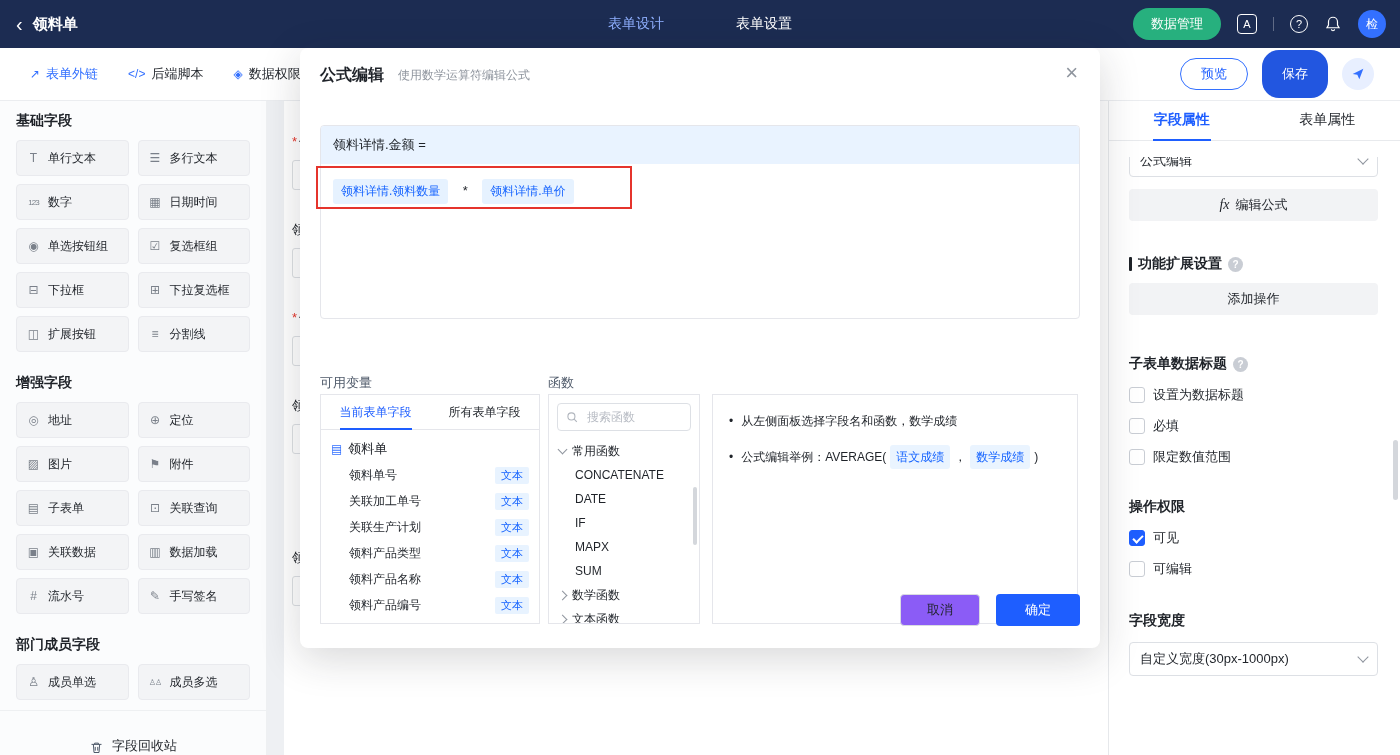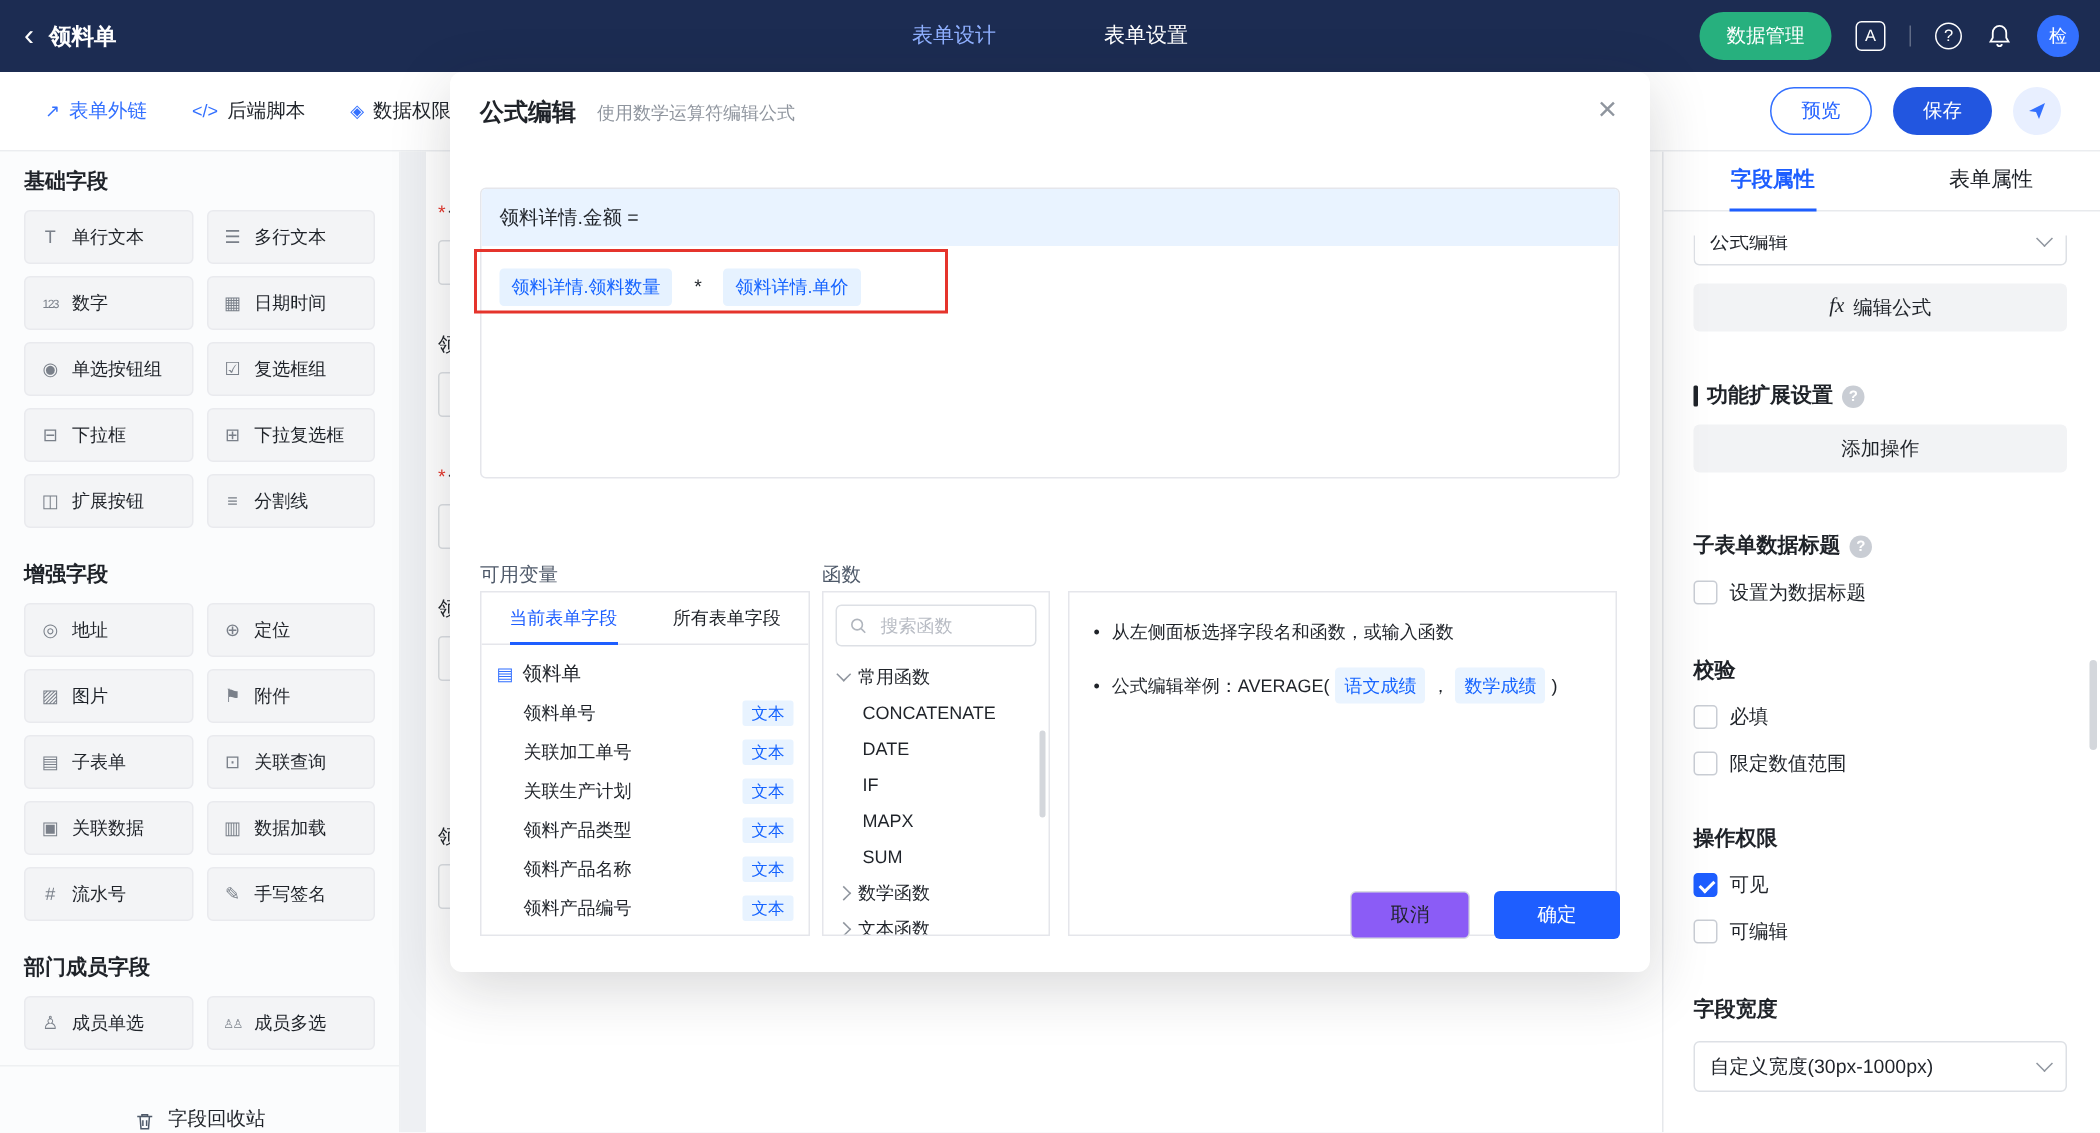--- a/index.html
+++ b/index.html
@@ -20,21 +20,21 @@
   .icon-circ{width:18px;height:18px;border:1.5px solid #fff;border-radius:50%;display:grid;place-items:center;font-size:11px;box-sizing:border-box;cursor:pointer;}
   .avatar{width:28px;height:28px;border-radius:50%;background:#3370ff;display:grid;place-items:center;font-size:12px;cursor:pointer;}
 
   
   .toolbar{position:absolute;top:48px;left:0;right:0;height:52px;background:#fff;border-bottom:1px solid #ebedf0;display:flex;align-items:center;z-index:1;}
   .tool-link{display:flex;align-items:center;gap:6px;margin-left:30px;font-size:13px;cursor:pointer;color:#1f2329;}
   .tool-link .tl-glyph{color:#3370ff;font-size:12px;}
   .tool-link.active{color:#3370ff;}
   .toolbar-right{position:absolute;right:26px;display:flex;align-items:center;gap:14px;}
   .btn-preview{height:32px;padding:0 20px;border:1px solid #3370ff;color:#2563ff;border-radius:17px;background:#fff;font-size:13px;display:flex;align-items:center;cursor:pointer;box-sizing:border-box;}
-  .btn-save{height:32px;padding:0 20px;background:#2256e0;color:#fff;border-radius:17px;font-size:13px;display:flex;align-items:center;cursor:pointer;}
+  .btn-save{height:48px;padding:0 20px;background:#2256e0;color:#fff;border-radius:17px;font-size:13px;display:flex;align-items:center;cursor:pointer;}
   .btn-share{width:32px;height:32px;border-radius:50%;background:#e8efff;display:grid;place-items:center;cursor:pointer;}
 
   
   .sidebar{position:absolute;top:100px;left:0;width:267px;bottom:0;background:#fbfcfd;border-right:1px solid #eef0f2;padding:12px 16px 0;box-sizing:border-box;overflow:hidden;}
   .sec-title{font-size:14px;font-weight:700;margin:0 0 10px;}
   .sec-title.mt{margin-top:22px;}
   .fgrid{display:grid;grid-template-columns:1fr 1fr;gap:8px 9px;}
   .field-item{height:36px;background:#f3f4f6;border:1px solid #e9eaee;border-radius:4px;display:flex;align-items:center;padding:0 8px;gap:6px;font-size:12px;box-sizing:border-box;cursor:pointer;white-space:nowrap;overflow:hidden;}
   .fi-glyph{color:#7a808a;font-size:12px;width:17px;flex:none;text-align:center;}
   .fi-glyph.tiny{font-size:8px;letter-spacing:-1px;}
@@ -328,23 +328,20 @@
 
     <div class="rp-sec m2">
       <span>子表单数据标题</span>
       <span class="qmark">?</span>
     </div>
     <div class="cbrow">
       <span class="cb"></span>
       <span>设置为数据标题</span>
     </div>
 
-    <div class="rp-sec m1">
-      <span>校验</span>
-    </div>
     <div class="cbrow">
       <span class="cb"></span>
       <span>必填</span>
     </div>
     <div class="cbrow">
       <span class="cb"></span>
       <span>限定数值范围</span>
     </div>
 
     <div class="rp-sec m3">
@@ -453,21 +450,21 @@
       <div class="fgroup">
         <span class="chev-sm-r"></span>
         <span>文本函数</span>
       </div>
       <div class="fthumb"></div>
     </div>
 
     <div class="help">
       <div class="h-line">
         <span class="bullet">•</span>
-        <span>从左侧面板选择字段名和函数，或输入函数</span>
+        <span>从左侧面板选择字段名和函数，数学成绩</span>
       </div>
       <div class="h-line">
         <span class="bullet">•</span>
         <span>公式编辑举例：AVERAGE(</span>
         <span class="h-tag">语文成绩</span>
         <span>，</span>
         <span class="h-tag">数学成绩</span>
         <span>)</span>
       </div>
     </div>

